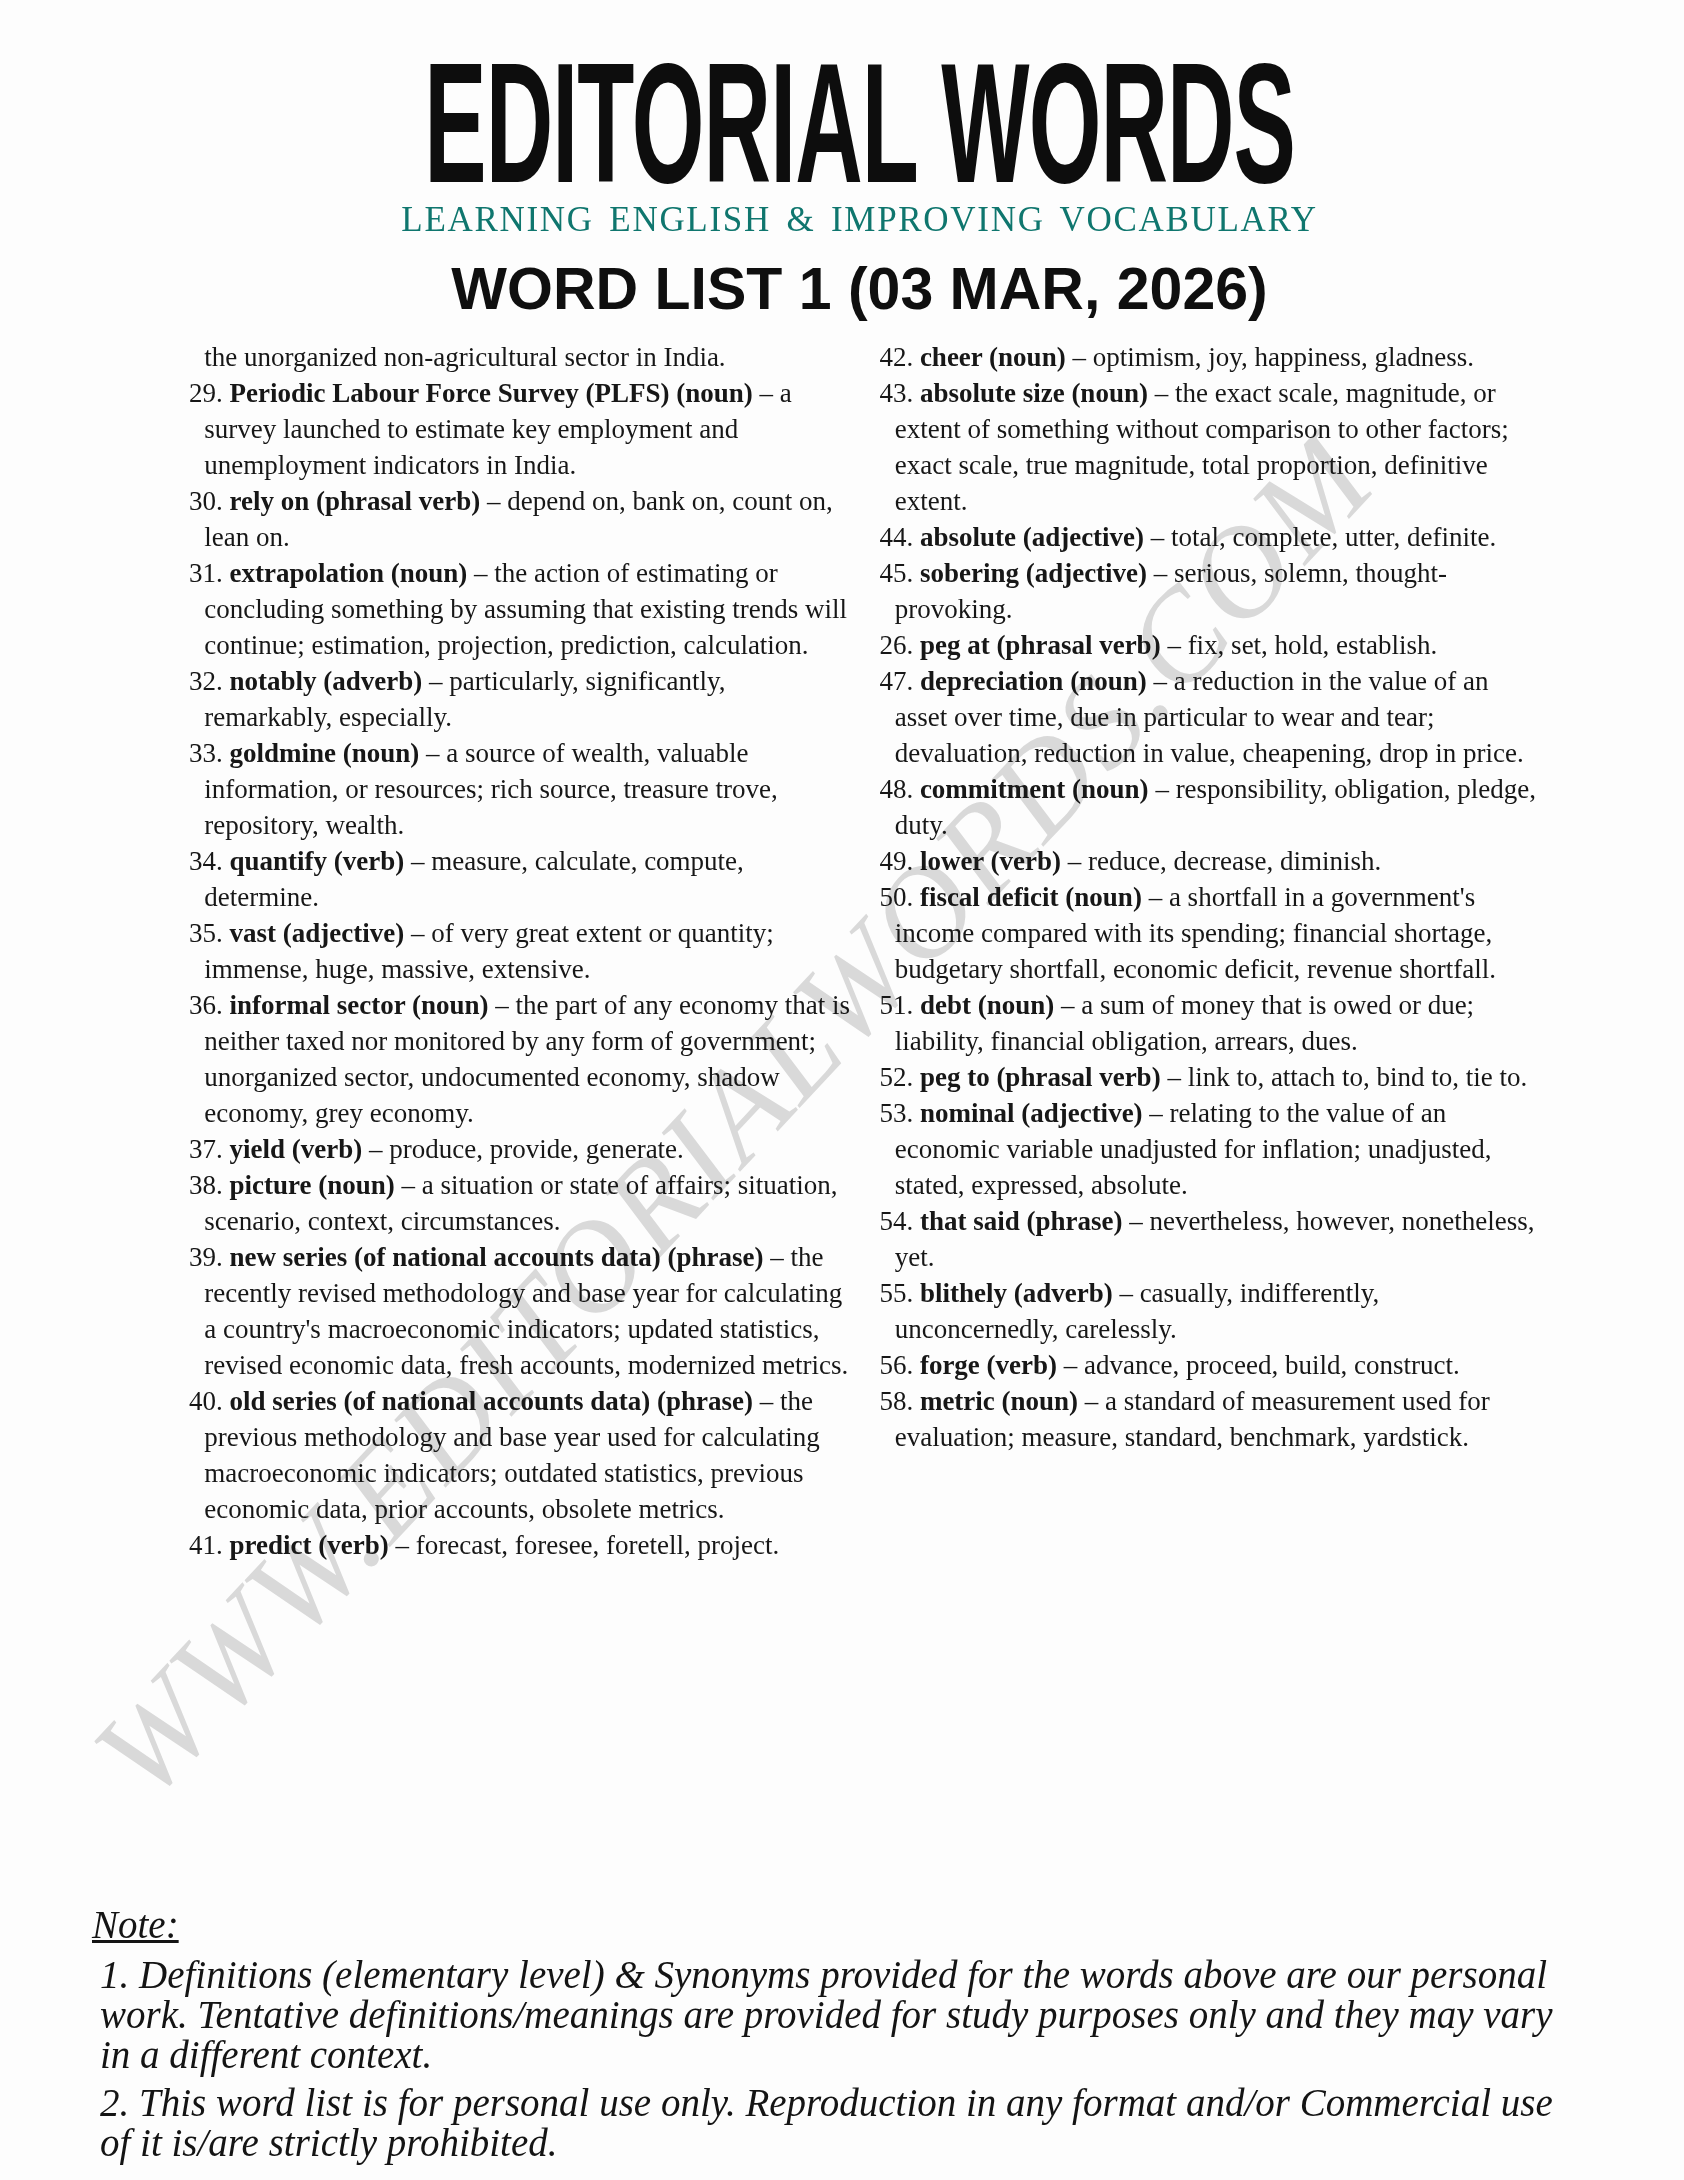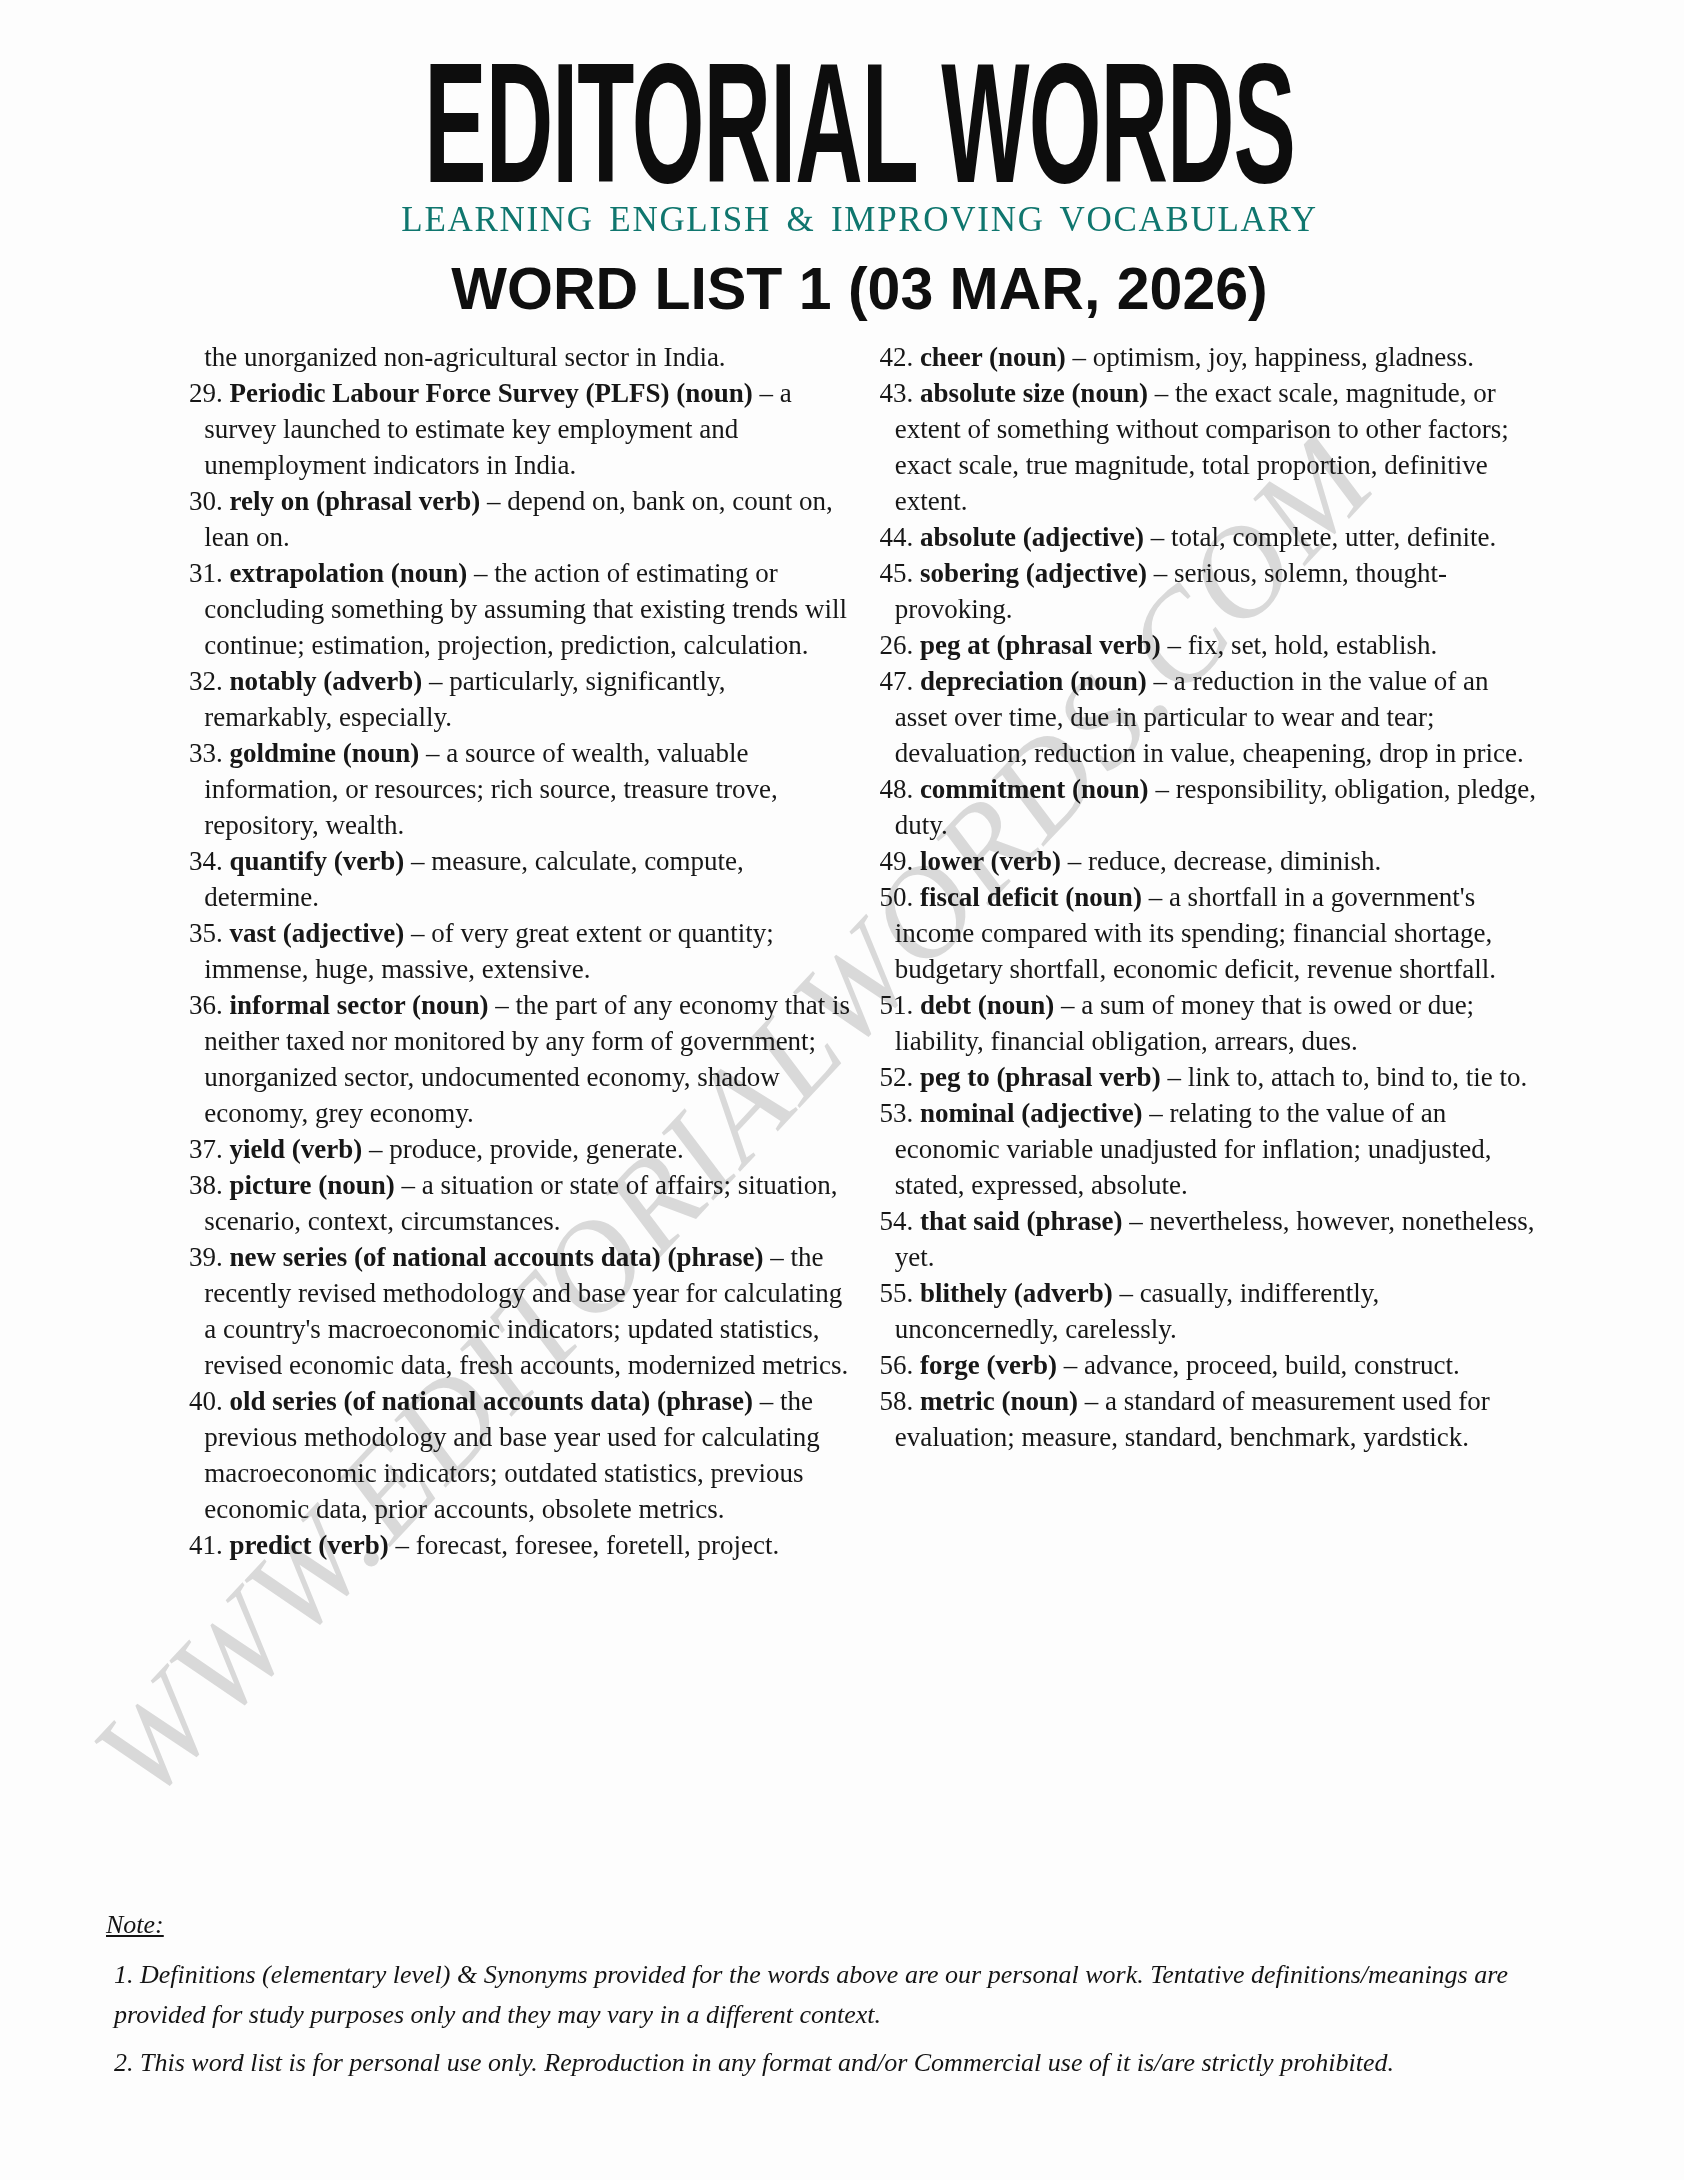--- a/index.html
+++ b/index.html
@@ -76,24 +76,24 @@
     font-size:27px;
     line-height:36px;
     text-align:left;
   }
   .entry.cont{text-indent:0;}
   .entry .num{font-weight:normal;margin-top:24px;}
   .entry .term{font-weight:bold;}
   
   .note{
     position:absolute;
-    top:1905px;left:106px;
+    top:1905px;left:92px;
     width:1506px;
     font-style:italic;
-    font-size:26px;
+    font-size:39px;
     line-height:40px;
     z-index:1;
     color:#141414;
   }
   .note-heading{
     display:inline-block;
     text-decoration:underline;
     margin-bottom:1.7px;
   }
   .note p{margin:8px;}

